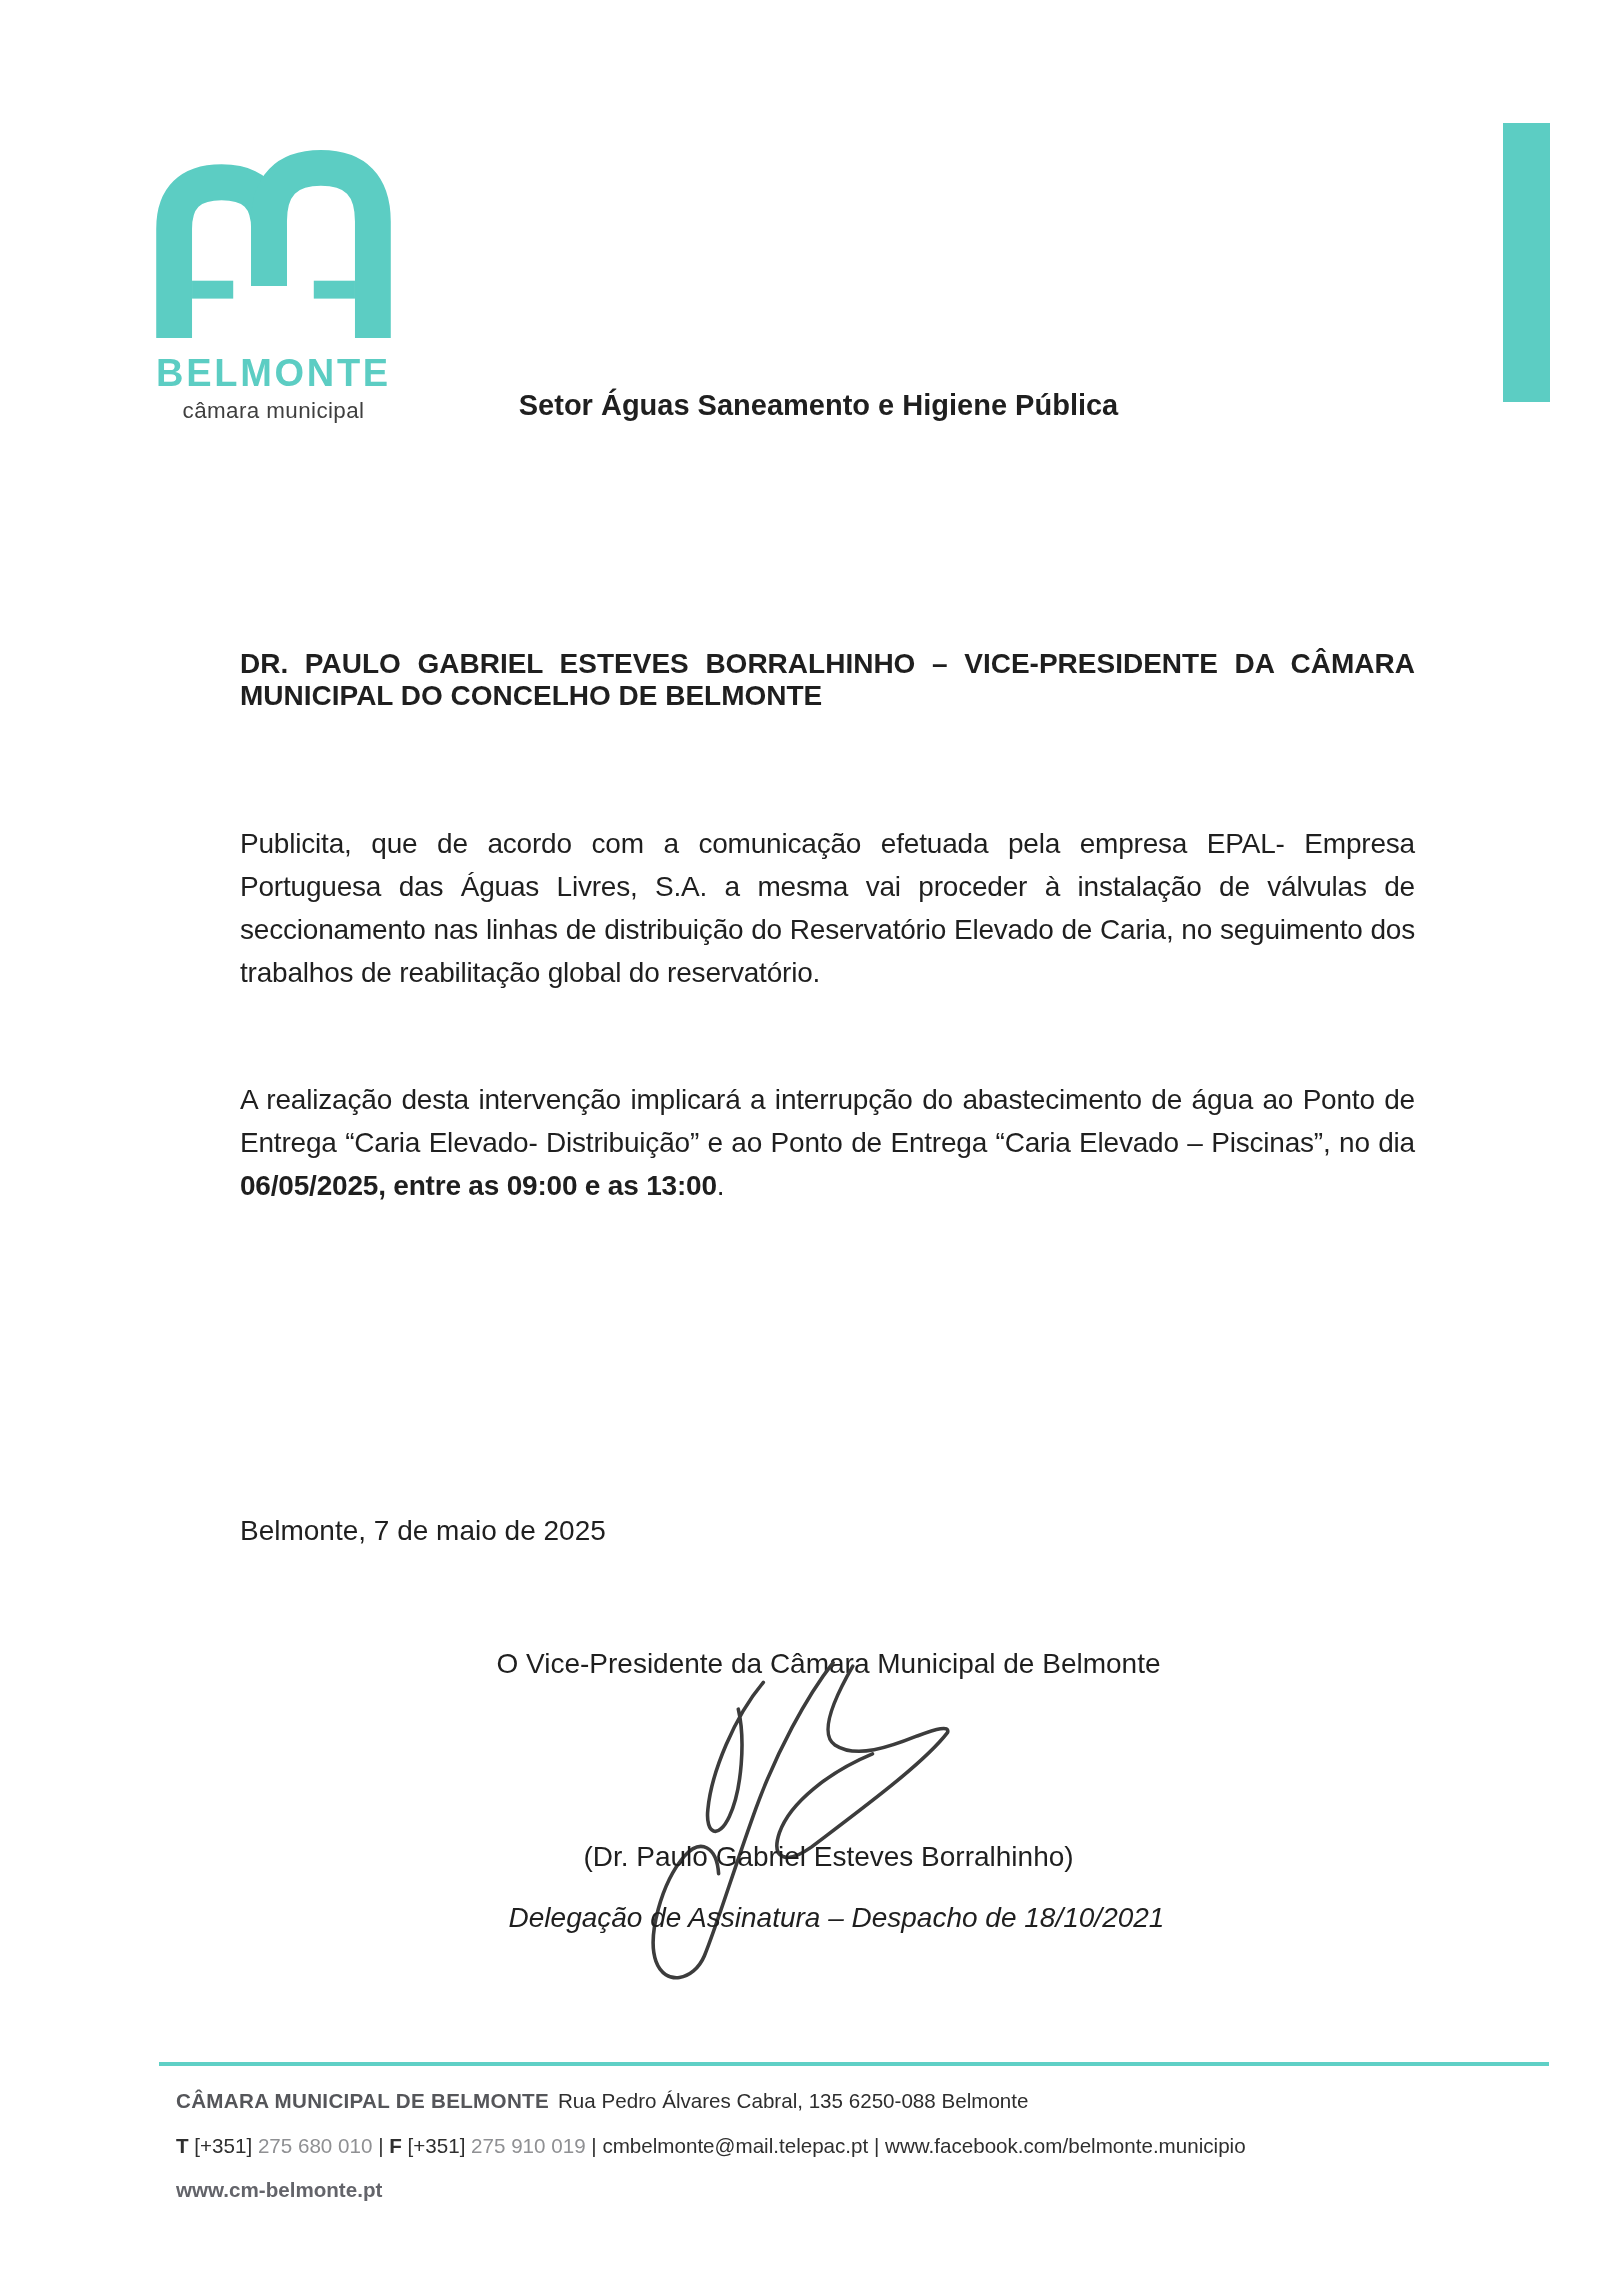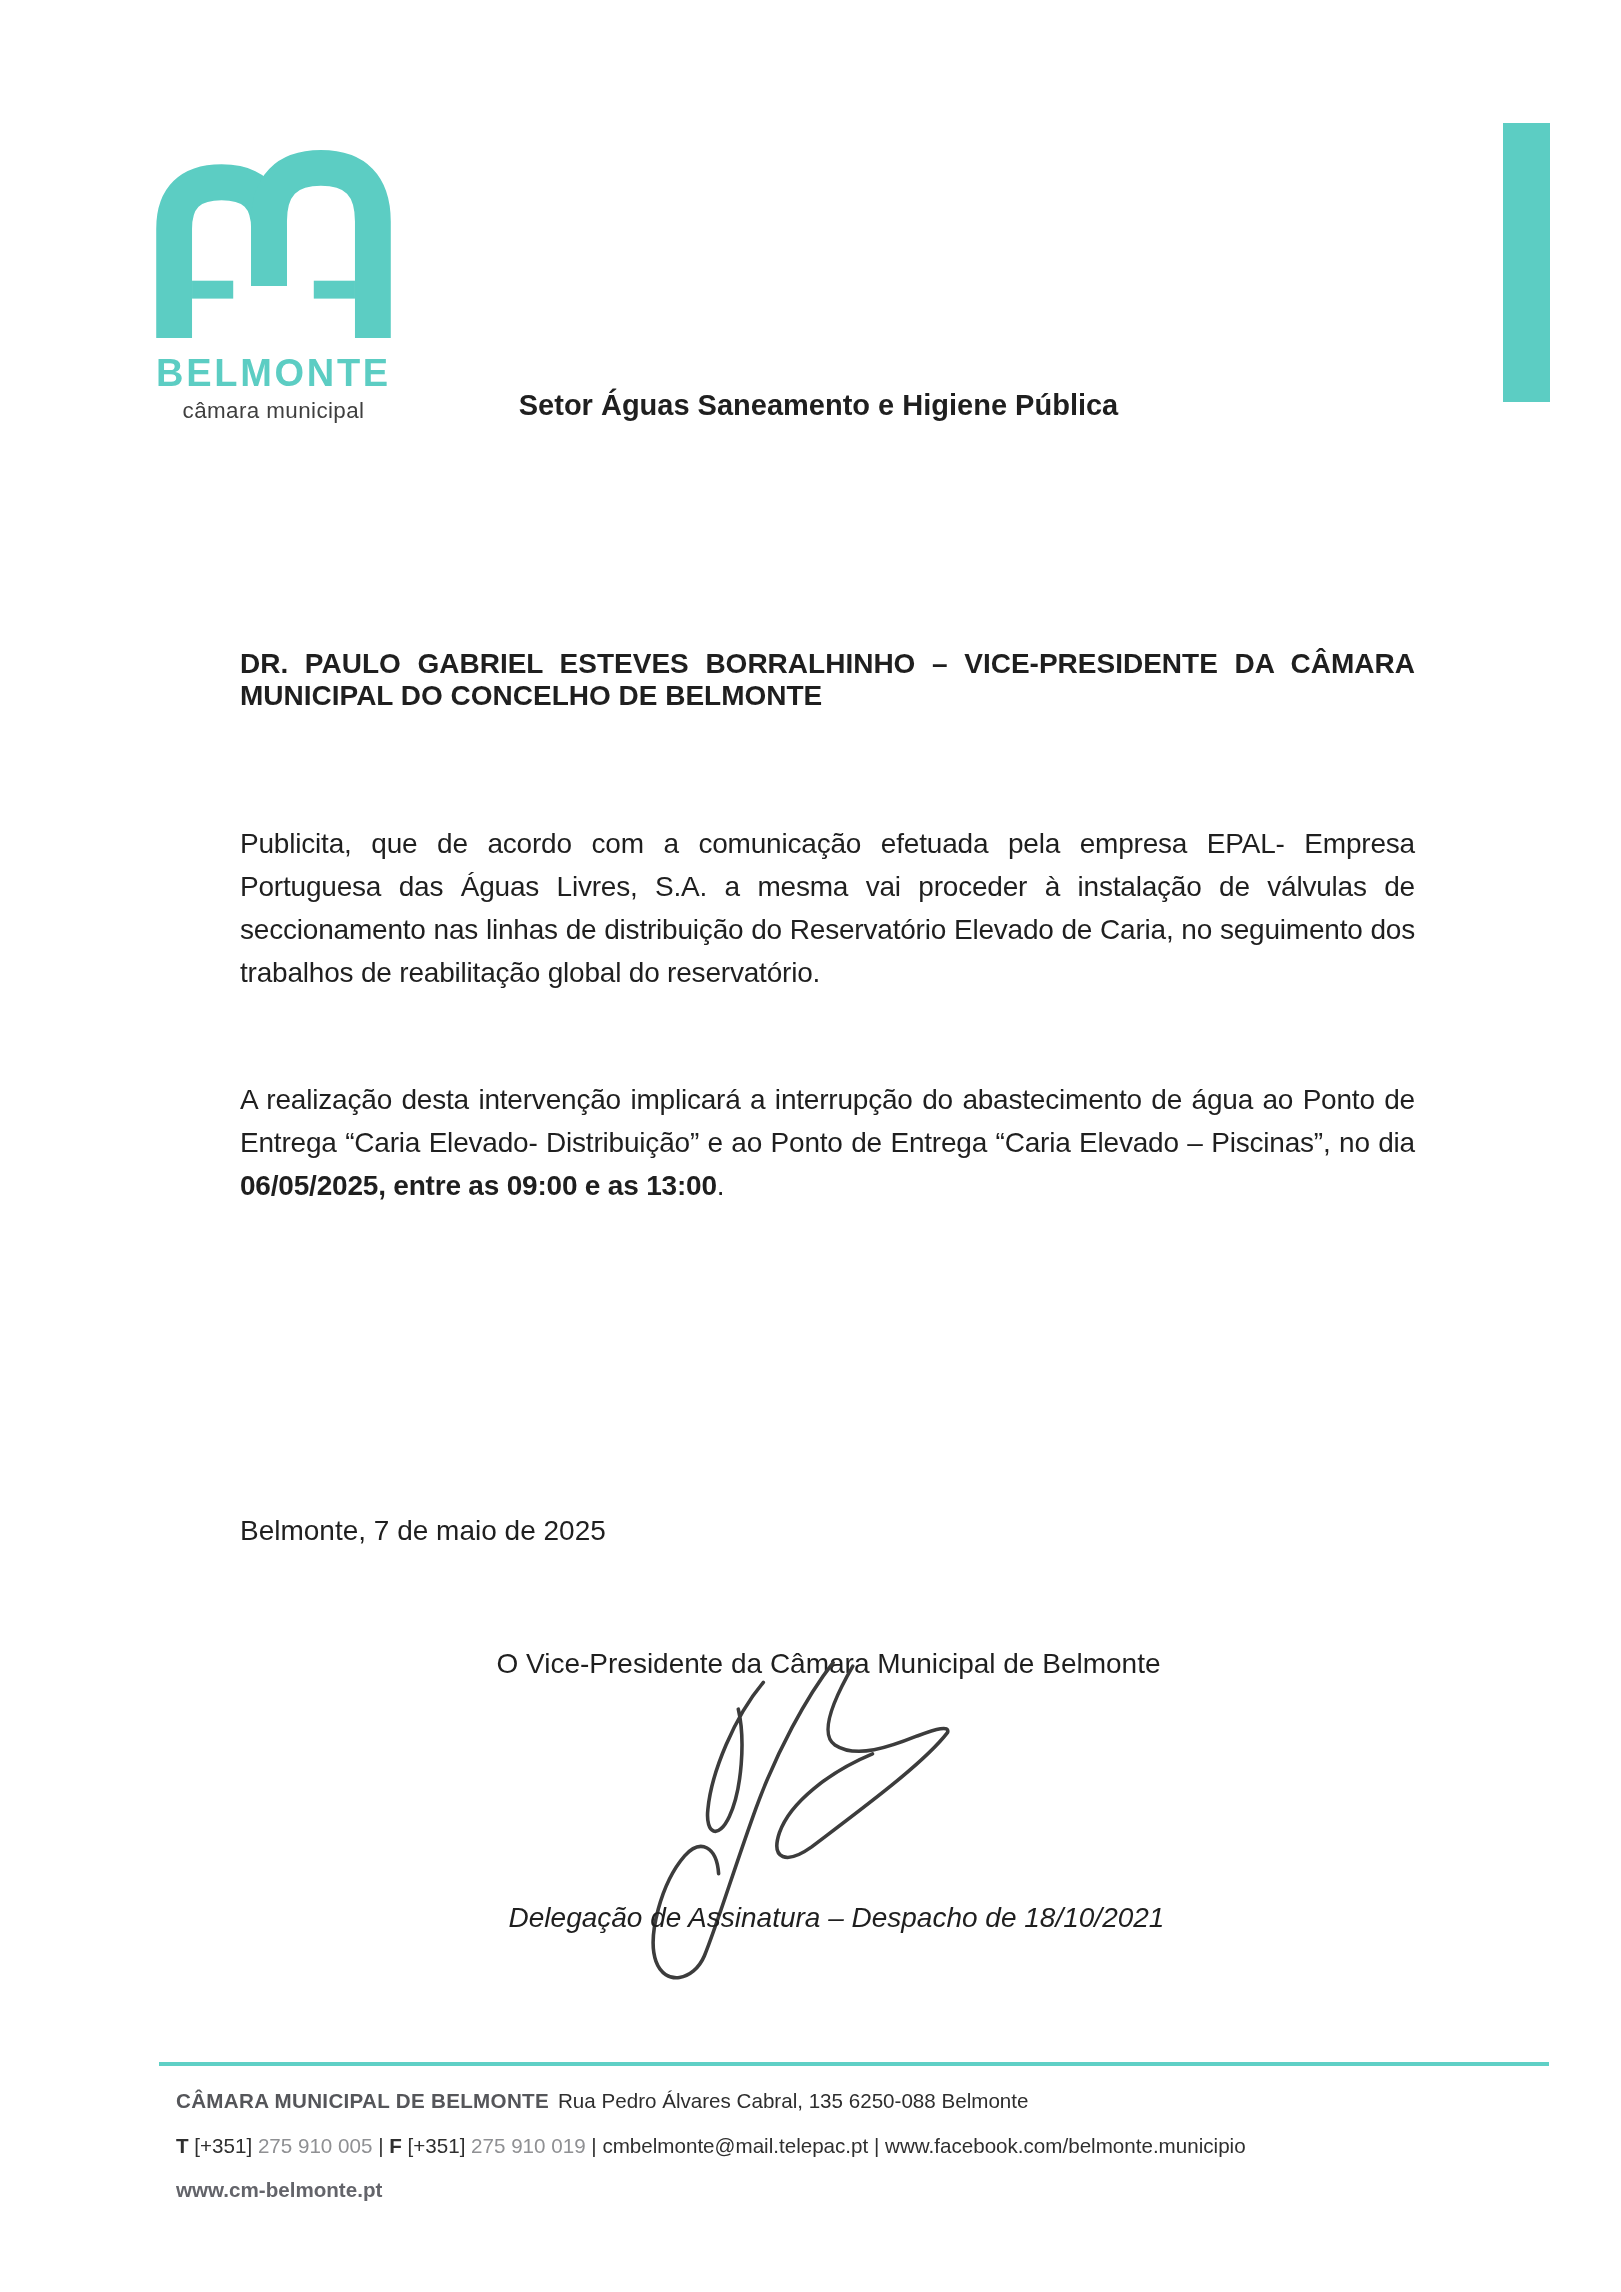--- a/index.html
+++ b/index.html
@@ -84,27 +84,28 @@
   <span class="signature-svg">
     <svg width="331" height="327" viewBox="0 0 370 365">
       <g stroke="#3c3c3c" stroke-width="4" fill="none" stroke-linecap="round" stroke-linejoin="round">
         <path d="M158,28 C126,66 100,128 96,170 C93,198 108,204 120,178 C134,148 138,92 130,58"></path>
         <path d="M236,6 C206,44 172,108 150,168 C126,234 106,300 92,334 C80,362 48,368 38,340 C28,312 44,252 70,222 C88,202 106,212 108,242"></path>
         <path d="M258,10 C236,48 220,86 238,98 C262,114 300,100 330,88 C352,80 366,76 364,84 C338,118 270,168 212,212 C184,232 166,226 176,196 C188,162 232,128 280,108"></path>
       </g>
     </svg>
   </span>
 
+  <div class="sig-name">(Dr. Paulo Gabriel Esteves Borralhinho)</div>
   <div class="sig-delegation">Delegação de Assinatura – Despacho de 18/10/2021</div>
 
   <div class="footer-rule"></div>
   <div class="footer">
     <div class="fl">
       <span class="org">CÂMARA MUNICIPAL DE BELMONTE</span><span class="addr">Rua Pedro Álvares Cabral, 135 6250-088 Belmonte</span>
     </div>
-    <div class="fl"><span class="b">T</span><span> [+351] </span><span class="faded">275 910 005</span><span> | </span><span class="b">F</span><span> [+351] </span><span class="faded">275 910 019</span><span> | cmbelmonte@mail.telepac.pt | www.facebook.com/belmonte.municipio</span></div>
+    <div class="fl"><span class="b">T</span><span> [+351] </span><span class="faded">275 680 010</span><span> | </span><span class="b">F</span><span> [+351] </span><span class="faded">275 910 019</span><span> | cmbelmonte@mail.telepac.pt | www.facebook.com/belmonte.municipio</span></div>
     <div class="fl">
       <span class="site">www.cm-belmonte.pt</span>
     </div>
   </div>
 
 </div>
 
 
 </body></html>

